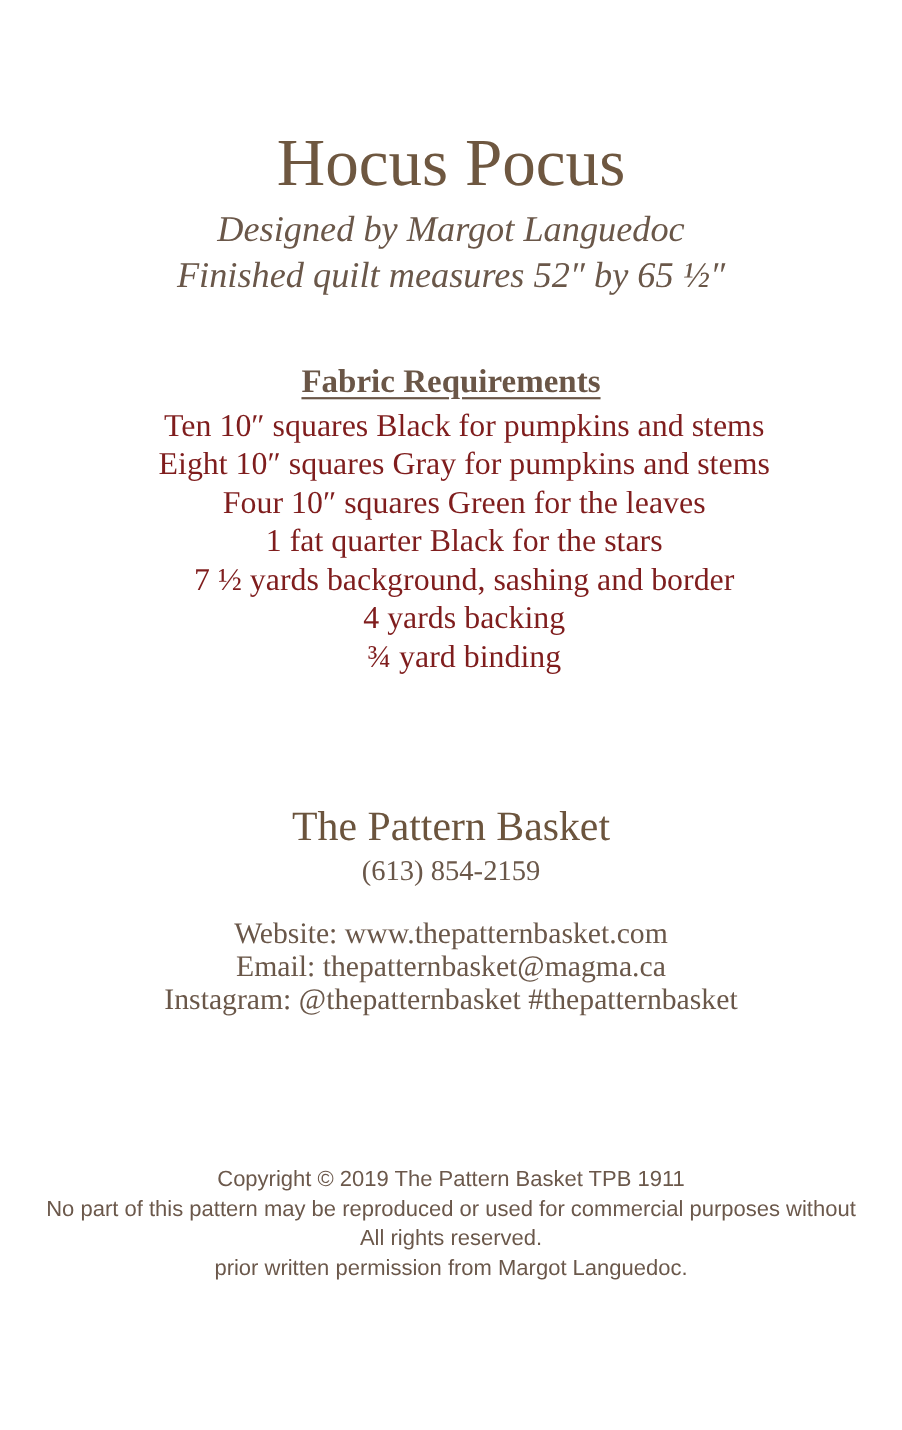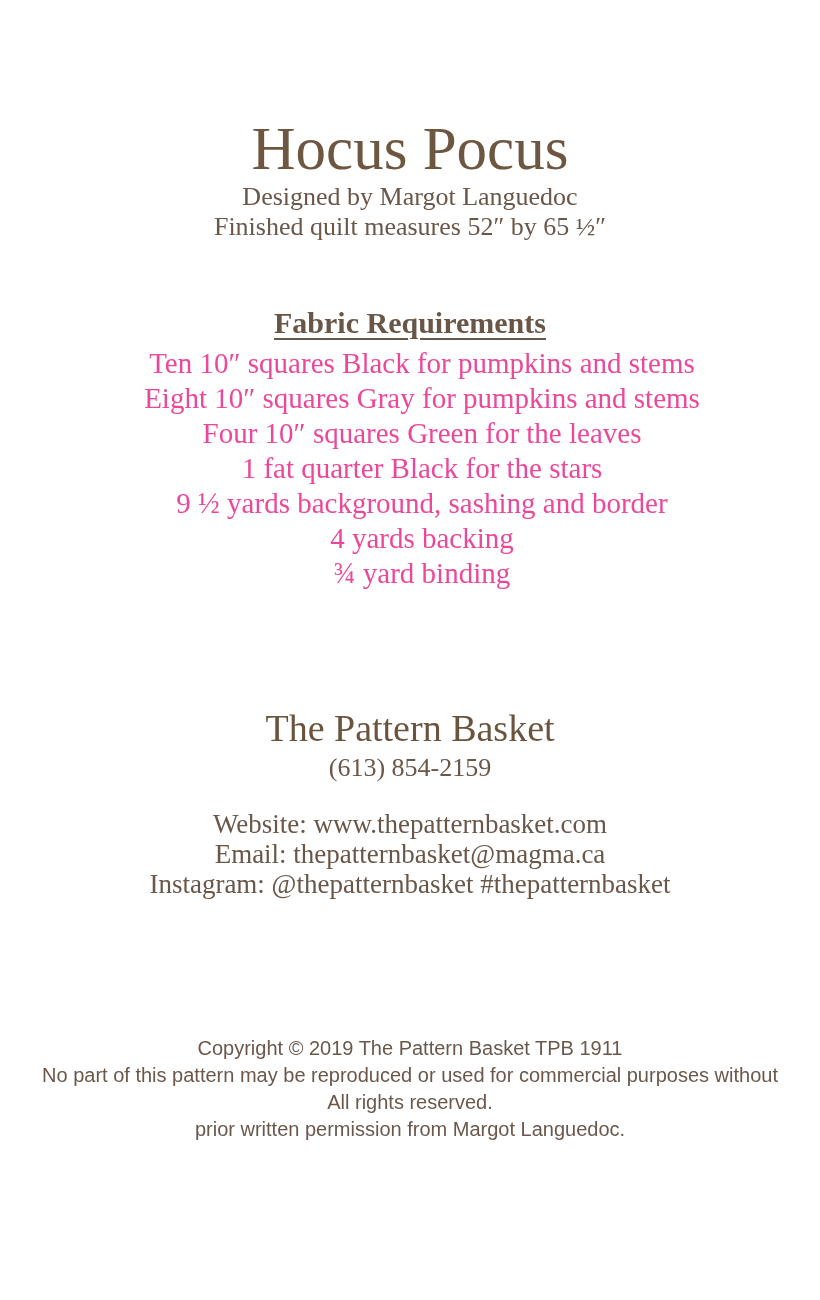--- a/index.html
+++ b/index.html
@@ -20,43 +20,44 @@
     padding-top: 116px;
   }
   .title {
     margin: 0;
     font-size: 61px;
     font-weight: 400;
     line-height: 1.08;
     color: #6e5740;
   }
   .subtitle {
-    margin: 0;
-    font-size: 26px;
+    margin: 12px;
+    font-size: 33px;
     line-height: 30px;
     color: #6a5749;
+    font-style: italic;
   }
   .fabric {
     margin-top: 64px;
     text-align: center;
   }
   .fabric-heading {
     margin: 0 0 6px 0;
     font-size: 30px;
     font-weight: 700;
     color: #6a5647;
     text-decoration: underline;
     text-decoration-thickness: 2px;
     text-underline-offset: 5px;
   }
   .fabric-line {
     margin: 0;
     font-size: 29px;
     line-height: 35px;
-    color: #ec4899;
+    color: #7f1d1d;
     padding-left: 24px;
   }
   .brand {
     margin-top: 115px;
   }
   .brand-name {
     margin: 0;
     font-size: 38px;
     font-weight: 400;
     line-height: 44px;
@@ -98,21 +99,21 @@
     <p class="subtitle">Designed by Margot Languedoc</p>
     <p class="subtitle">Finished quilt measures 52″ by 65 ½″</p>
   </header>
 
   <section class="fabric">
     <h2 class="fabric-heading">Fabric Requirements</h2>
     <p class="fabric-line">Ten 10″ squares Black for pumpkins and stems</p>
     <p class="fabric-line">Eight 10″ squares Gray for pumpkins and stems</p>
     <p class="fabric-line">Four 10″ squares Green for the leaves</p>
     <p class="fabric-line">1 fat quarter Black for the stars</p>
-    <p class="fabric-line">9 ½ yards background, sashing and border</p>
+    <p class="fabric-line">7 ½ yards background, sashing and border</p>
     <p class="fabric-line">4 yards backing</p>
     <p class="fabric-line">¾ yard binding</p>
   </section>
 
   <section class="brand">
     <h2 class="brand-name">The Pattern Basket</h2>
     <p class="brand-phone">(613) 854-2159</p>
   </section>
 
   <section class="contact">

